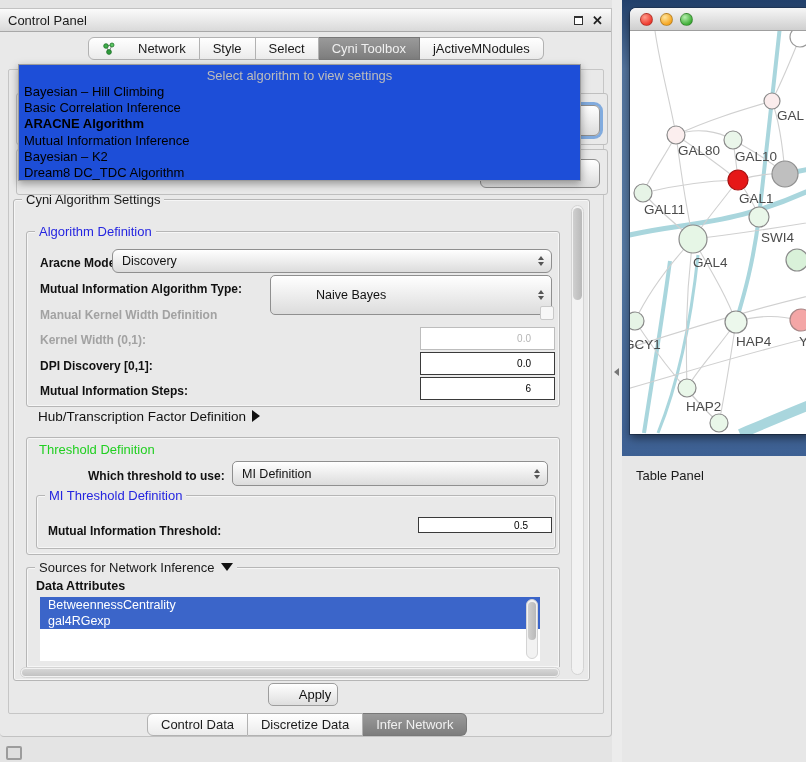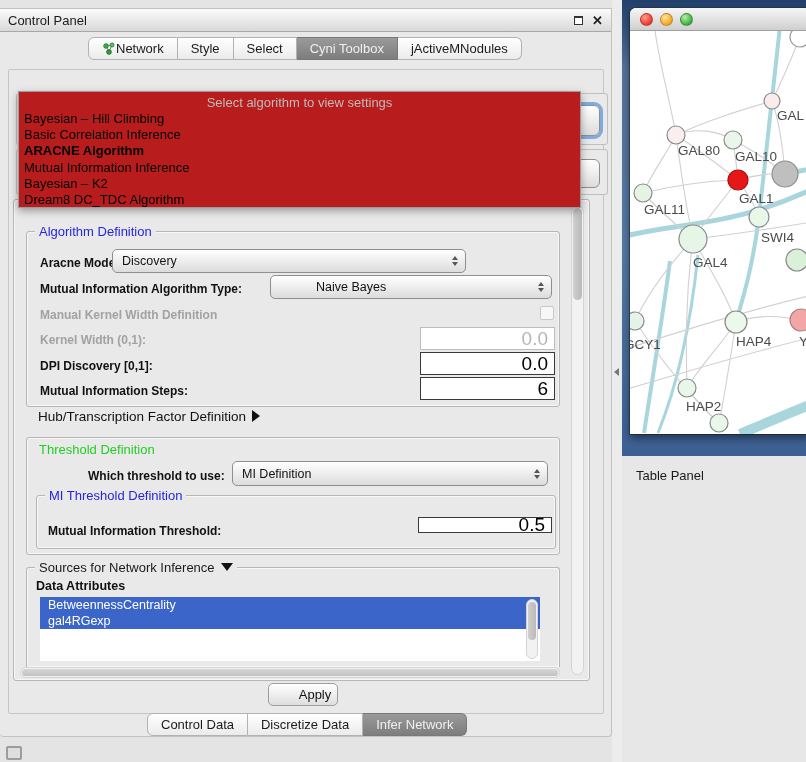--- a/index.html
+++ b/index.html
@@ -16,32 +16,32 @@
   #cp-title { font-size:13px; color:#1a1a1a; }
   .titlebar-icons { margin-left:auto; display:flex; align-items:center; gap:9px; }
   .float-icon { width:9px; height:9px; border:1.5px solid #333; border-top-width:2.5px; background:#fff; }
   .close-icon { font-size:13px; font-weight:bold; color:#222; line-height:1; }
 
   .tabrow { position:absolute; display:flex; }
   #top-tabs { left:88px; top:28px; }
   #bottom-tabs { left:147px; top:704px; }
   .tab { height:23px; line-height:22px; padding:0 13px; font-size:13px; color:#1a1a1a;
     background:linear-gradient(#ffffff,#ebebeb); border:1px solid #b2b2b2; border-left:none;
-    display:flex; align-items:center; gap:0; white-space:nowrap; }
+    display:flex; align-items:center; gap:22px; white-space:nowrap; }
   .tab:first-child { border-left:1px solid #b2b2b2; border-radius:6px 0 0 6px; }
   .tab:last-child { border-radius:0 6px 6px 0; }
   .tab.sel { background:linear-gradient(#9a9a9a,#7d7d7d); color:#f0f0f0; border-color:#787878; }
   .net-icon svg { display:block; }
 
   #tab-content { position:absolute; left:8px; top:60px; width:596px; height:645px;
     background:#e9e9e9; border:1px solid #c6c6c6; border-radius:2px; }
 
   
-  #algo-menu { position:absolute; left:18px; top:55px; width:563px; height:117px; background:#b91c1c;
-    border:1px solid #9b9b9b; box-shadow:0 3px 8px rgba(0,0,0,.35); z-index:30; overflow:hidden;margin-top:27px; }
+  #algo-menu { position:absolute; left:18px; top:55px; width:563px; height:117px; background:#1d4ed8;
+    border:1px solid #9b9b9b; box-shadow:0 3px 8px rgba(0,0,0,.35); z-index:30; overflow:hidden; }
   #algo-placeholder { text-align:center; color:#bcbcbc; font-size:13px; padding-top:3px; height:19px; }
   .menu-item { font-size:13px; color:#000; padding:0 5px; height:16.2px; line-height:16.2px; white-space:nowrap; }
   .menu-item.sel { font-weight:bold; }
 
   
   .frag-group { position:absolute; left:16px; width:592px; border:1px solid #bfbfbf; border-radius:3px; z-index:2; background:#e9e9e9; }
   .frag-combo { position:absolute; border:1px solid #8f8f8f; border-radius:6px;
     background:linear-gradient(#ffffff,#dcdcdc); z-index:3; }
   .frag-combo.focus { box-shadow:0 0 0 3px rgba(110,160,220,.85); }
 
@@ -53,22 +53,22 @@
 
   .fieldlabel { position:absolute; font-size:12px; font-weight:bold; color:#111; white-space:nowrap; }
   .fieldlabel.disabled { color:#a2a2a2; }
 
   .combo { position:absolute; background:linear-gradient(#ffffff,#dcdcdc); border:1px solid #8f8f8f;
     border-radius:5px; font-size:12.5px; color:#111; display:flex; align-items:center; padding-left:9px; }
   .combo .spin { margin-left:auto; margin-right:7px; display:flex; flex-direction:column; gap:2px; align-items:center; }
   .spin .up { width:0; height:0; border-left:3.5px solid transparent; border-right:3.5px solid transparent; border-bottom:4px solid #555; }
   .spin .dn { width:0; height:0; border-left:3.5px solid transparent; border-right:3.5px solid transparent; border-top:4px solid #555; }
 
-  .tfield { position:absolute; background:#fff; font-size:19px; display:flex; align-items:center;
-    justify-content:flex-end; padding-right:6px; border:1px solid #bdbdbd; color:#000; }
+  .tfield { position:absolute; background:#fff; font-size:10px; display:flex; align-items:center;
+    justify-content:flex-end; padding-right:23px; border:1px solid #bdbdbd; color:#000; }
   .tfield.active { border:1.5px solid #3a3a3a; }
   .tfield.disabled { color:#b5b5b5; }
 
   .checkbox { position:absolute; width:14px; height:14px; border:1px solid #c9c9c9; background:#f7f7f7; border-radius:2px; }
 
   .arrow-right { display:inline-block; width:0; height:0; border-top:6px solid transparent;
     border-bottom:6px solid transparent; border-left:8px solid #111; vertical-align:-1px; margin-left:6px; }
   .arrow-down { display:inline-block; width:0; height:0; border-left:6px solid transparent;
     border-right:6px solid transparent; border-top:8px solid #111; vertical-align:1px; margin-left:6px; }
 
@@ -178,29 +178,29 @@
       <span class="grouplabel lbl-black">Cyni Algorithm Settings</span>
     </div>
     <div class="vscroll" style="left:571px; top:196px; height:470px;">
       <div class="vthumb" style="top:2px; height:92px;"></div>
     </div>
 
     <div class="groupbox" style="left:26px; top:222px; width:534px; height:176px; background:#e9e9e9;">
       <span class="grouplabel lbl-blue" style="background:#e9e9e9;">Algorithm Definition</span>
     </div>
     <span class="fieldlabel" style="left:40px; top:247px;">Aracne Mode:</span>
-    <div class="combo" style="left:112px; top:240px; width:354px; height:24px;">
+    <div class="combo" style="left:112px; top:240px; width:440px; height:24px;border-radius:6px;">
       <span>Discovery</span>
       <span class="spin">
           <span class="up"></span>
           <span class="dn"></span>
         </span>
     </div>
     <span class="fieldlabel" style="left:40px; top:273px;">Mutual Information Algorithm Type:</span>
-    <div class="combo" style="left:270px; top:266px; width:282px; height:24px;padding-left:45px;">
+    <div class="combo" style="left:270px; top:266px; width:282px; height:40px;padding-left:45px;">
       <span>Naive Bayes</span>
       <span class="spin">
           <span class="up"></span>
           <span class="dn"></span>
         </span>
     </div>
     <span class="fieldlabel disabled" style="left:40px; top:299px;">Manual Kernel Width Definition</span>
     <div class="checkbox" style="left:540px; top:297px;"></div>
     <span class="fieldlabel disabled" style="left:40px; top:324px;">Kernel Width (0,1):</span>
     <div class="tfield disabled" style="left:420px; top:318px; width:135px; height:23px;">0.0</div>

